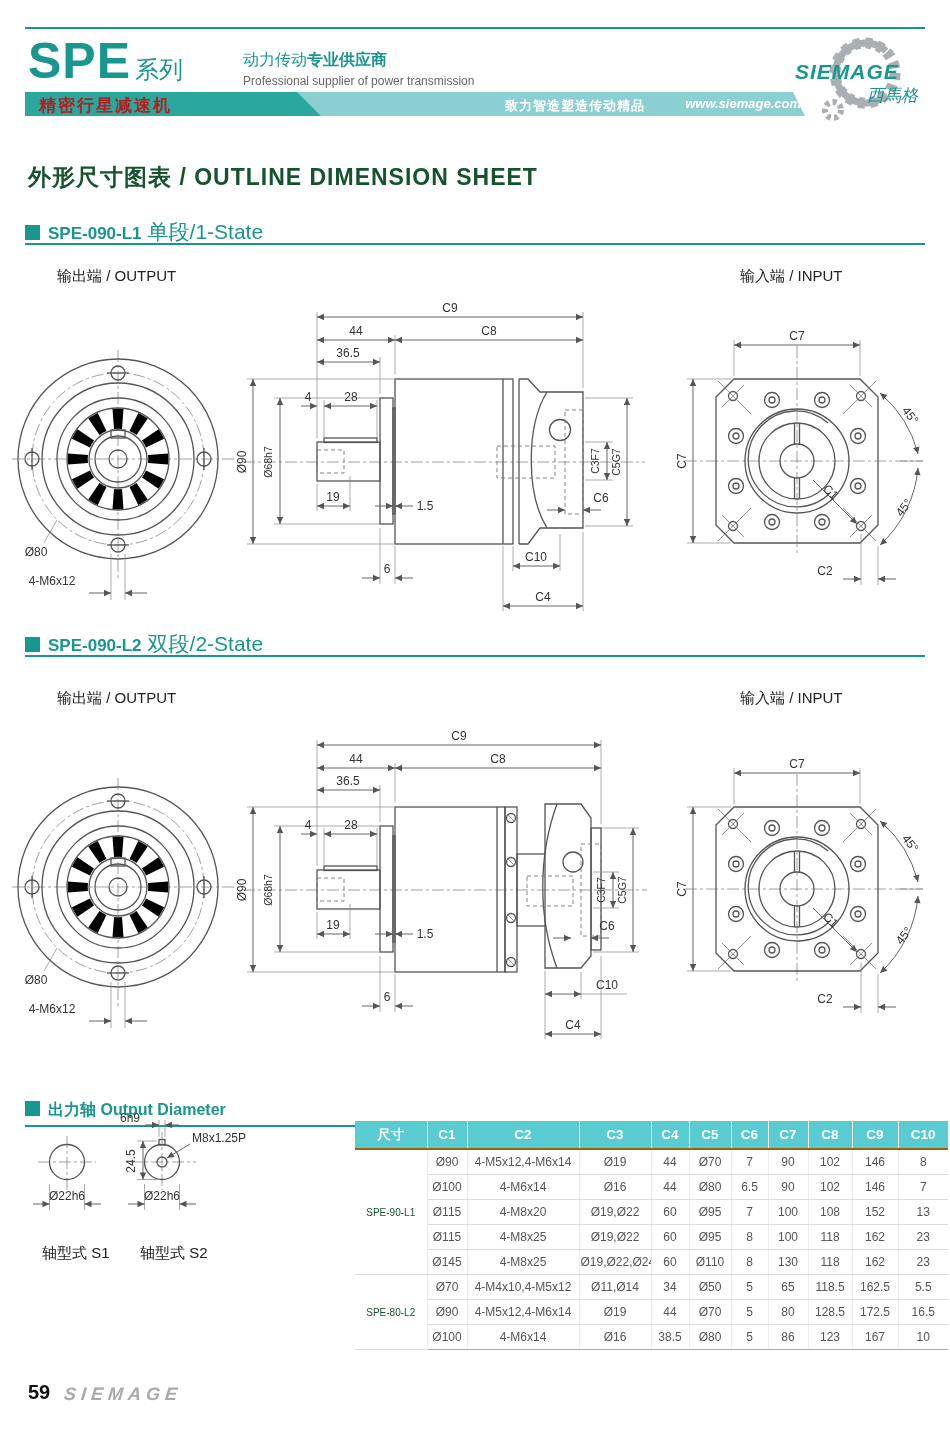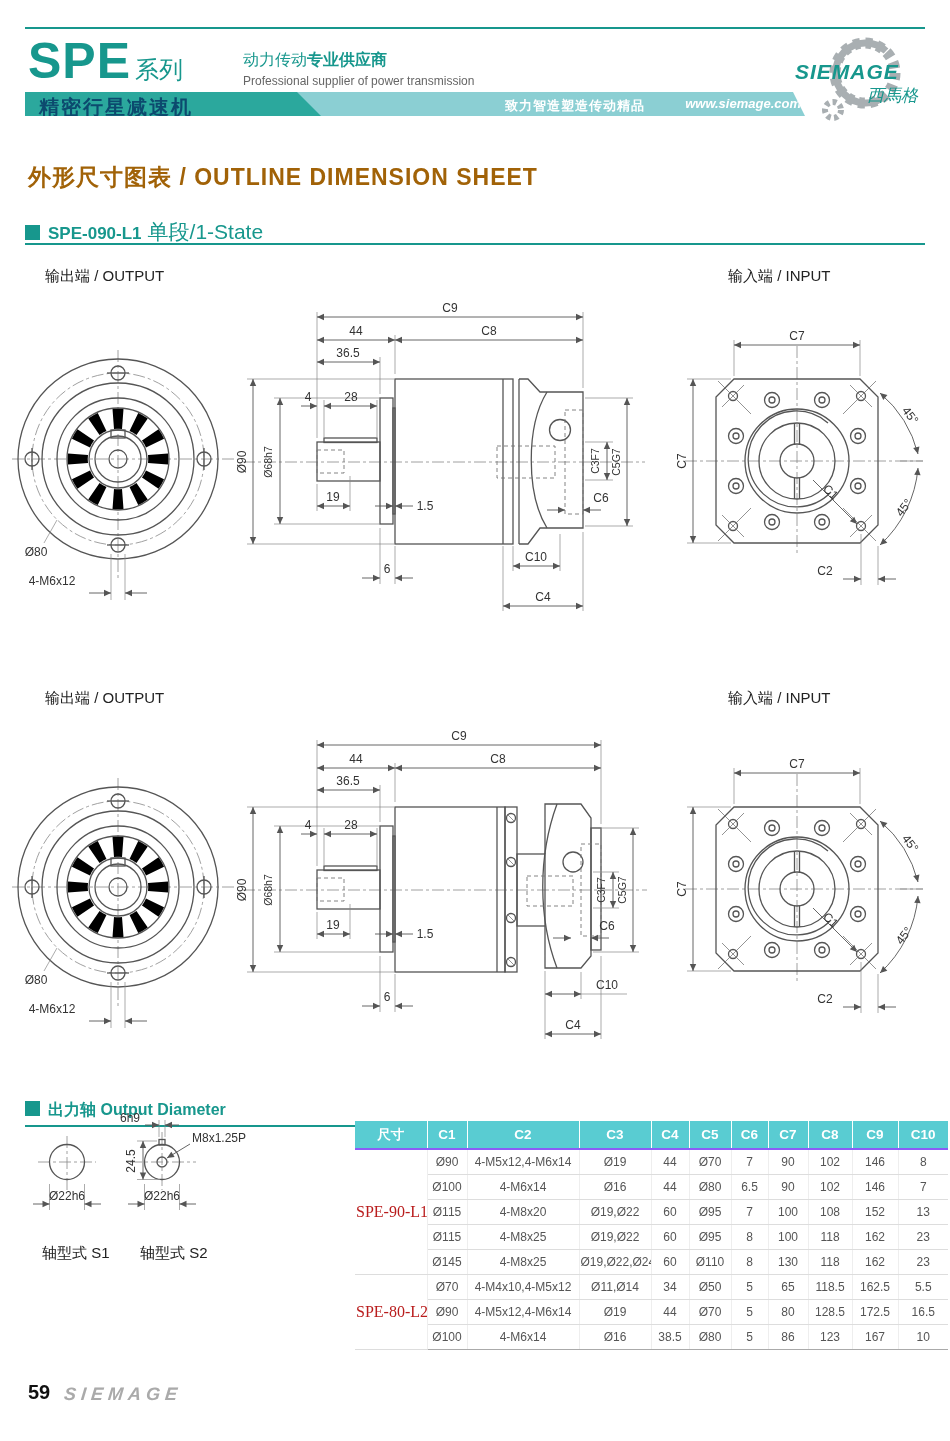--- a/index.html
+++ b/index.html
@@ -11,60 +11,60 @@
   .top-rule{position:absolute;left:25px;top:27px;width:900px;height:2px;background:#17978d;}
   .spe{font-size:50px;font-weight:bold;color:#17978d;letter-spacing:1px;line-height:1;}
   .spe-suffix{font-size:24px;color:#17978d;margin-left:4px;}
   .tagline-cn{font-size:16px;color:#17978d;}
   .tagline-cn b{font-weight:bold;}
   .tagline-en{font-size:12px;color:#666;margin-top:3px;}
   .banner{position:absolute;left:25px;top:92px;width:780px;height:24px;background:#8bcfd3;
           clip-path:polygon(0 0,calc(100% - 12px) 0,100% 100%,0 100%);}
   .banner-dark{position:absolute;left:0;top:0;width:300px;height:24px;background:#2ba89d;
           clip-path:polygon(0 0,272px 0,296px 100%,0 100%);}
-  .banner-product{position:absolute;left:14px;top:2px;font-size:20px;font-weight:bold;color:#0c4a6e;letter-spacing:2px;}
+  .banner-product{position:absolute;left:14px;top:2px;font-size:17px;font-weight:bold;color:#b91c1c;letter-spacing:2px;}
   .banner-slogan{position:absolute;right:160px;top:5px;font-size:13px;font-weight:bold;color:#fff;letter-spacing:1px;}
   .banner-url{position:absolute;right:4px;top:4px;font-size:13px;font-weight:bold;font-style:italic;color:#fff;}
   .logo{position:absolute;left:793px;top:28px;width:155px;height:96px;}
   .logo-text{position:absolute;left:2px;top:32px;font-size:21px;font-weight:bold;font-style:italic;
              color:#17978d;letter-spacing:1px;}
   .logo-cn{position:absolute;left:74px;top:56px;font-size:17px;font-style:italic;color:#17978d;
            font-family:"Liberation Serif",serif;}
 
   
-  .page-title{position:absolute;left:28px;top:162px;font-size:23px;font-weight:bold;color:#a16207;letter-spacing:1px;}
+  .page-title{position:absolute;left:28px;top:162px;font-size:23px;font-weight:bold;color:#14532d;letter-spacing:1px;}
   .sec{position:absolute;left:25px;width:900px;height:30px;}
   .sq{display:inline-block;width:15px;height:15px;background:#17978d;margin-right:8px;transform:translateY(1px);}
   .sec-model{font-size:17px;font-weight:bold;color:#17978d;}
   .sec-stage{font-size:21px;color:#17978d;margin-left:6px;}
   .sec-title{font-size:16px;font-weight:bold;color:#17978d;}
   .sec-rule{position:absolute;left:0;right:0;top:25px;height:2px;background:#17978d;}
 
-  .io-label{position:absolute;font-size:15px;color:#222;}
+  .io-label{position:absolute;font-size:15px;color:#222;margin-left:12px;}
 
   
   .st line,.st path,.st rect,.st circle{stroke:#555;fill:none;stroke-width:1.3;}
   .stThin path,.stThin line{stroke:#777;fill:none;stroke-width:0.8;}
   .cl{stroke:#888 !important;stroke-width:0.8 !important;stroke-dasharray:12 3 3 3;fill:none;}
   .dsh{stroke:#777 !important;stroke-width:0.9 !important;stroke-dasharray:4 3;fill:none !important;}
   .dim{stroke:#555;stroke-width:0.9;fill:none;}
   .ext{stroke:#888;stroke-width:0.7;fill:none;}
   text.dt{font-family:"Liberation Sans",sans-serif;font-size:12px;fill:#333;text-anchor:middle;}
   text.dt11{font-size:10.5px;}
   text.cjk{font-size:15px;fill:#222;text-anchor:start;}
 
   
   .dim-table{position:absolute;left:355px;top:1121px;width:593px;border-collapse:collapse;table-layout:fixed;
              font-size:12px;color:#555;}
   .dim-table th{background:#59ccd2;color:#fff;font-size:13.5px;font-weight:bold;height:25px;
-                border-right:1px solid #fff;border-bottom:2px solid #8b5cf6;}
+                border-right:1px solid #fff;border-bottom:2px solid #a16207;}
   .dim-table td{height:22px;text-align:center;border-bottom:1px solid #ddd;border-right:1px solid #eee;
                 white-space:nowrap;overflow:hidden;}
   .dim-table td:last-child,.dim-table th:last-child{border-right:none;}
-  .dim-table .model-cell{color:#b91c1c;font-size:16px;font-family:Liberation Serif, serif;}
+  .dim-table .model-cell{color:#14532d;font-size:10px;}
   .dim-table tr.group-start td{border-top:1.6px solid #888;}
   .dim-table tbody tr:last-child td{border-bottom:1.6px solid #aaa;}
   .notes{position:absolute;left:355px;top:1336px;font-size:11.5px;color:#222;line-height:15px;}
 
   .page-num{position:absolute;left:28px;top:1381px;font-size:20px;font-weight:bold;color:#111;}
   .footer-brand{position:absolute;left:64px;top:1384px;font-size:18px;font-weight:bold;font-style:italic;
                 color:#aaa;letter-spacing:5px;transform:skewX(-6deg);}
 </style>
 </head>
 <body>
@@ -310,20 +310,24 @@
       <line class="dim" x1="140" y1="192" x2="184" y2="236" marker-end="url(#mi1)"></line>
       <text class="dt" x="155" y="207" transform="rotate(42 155 207)">C1</text>
       <line class="ext" x1="188" y1="246" x2="188" y2="297"></line>
         <line class="ext" x1="205" y1="258" x2="205" y2="297"></line>
       <line class="dim" x1="170" y1="291" x2="188" y2="291" marker-end="url(#mi1)"></line>
       <line class="dim" x1="205" y1="291" x2="223" y2="291" marker-start="url(#mi1)"></line>
       <text class="dt" x="152" y="287">C2</text>
     </g>
   </svg>
 
+  <div class="sec" style="top:630px;">
+    <span class="sq"></span><span class="sec-model">SPE-090-L2</span><span class="sec-stage">双段/2-State</span>
+    <div class="sec-rule"></div>
+  </div>
   <div class="io-label" style="left:45px;top:689px;">输出端 / OUTPUT</div>
   <div class="io-label" style="left:728px;top:689px;">输入端 / INPUT</div>
 
   <svg class="abs" style="left:8px;top:714px;" width="250" height="335" viewBox="0 0 250 335">
     <defs>
       <marker id="mf2" markerWidth="8" markerHeight="8" refX="7.5" refY="4" orient="auto-start-reverse" markerUnits="userSpaceOnUse">
           <path d="M0.5,0.8 L7.5,4 L0.5,7.2 Z" fill="#555"></path>
         </marker>
       <path id="sl2" d="M-5.5,-50 A50,50 0 0 1 5.5,-50 L4,-30 A30,30 0 0 0 -4,-30 Z"></path>
     </defs>

